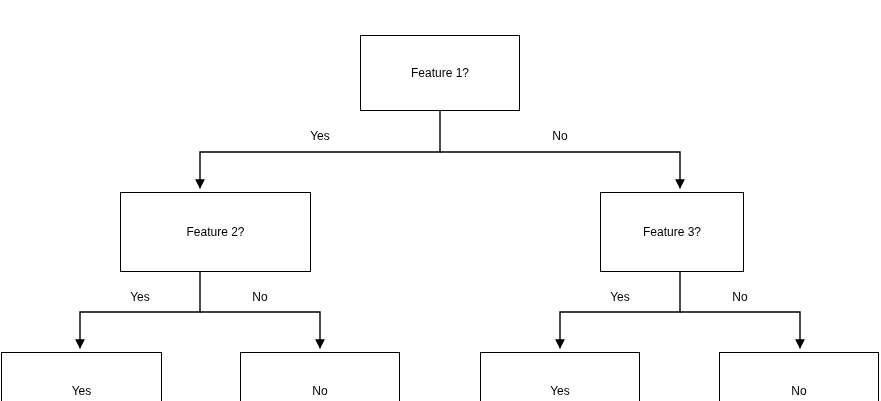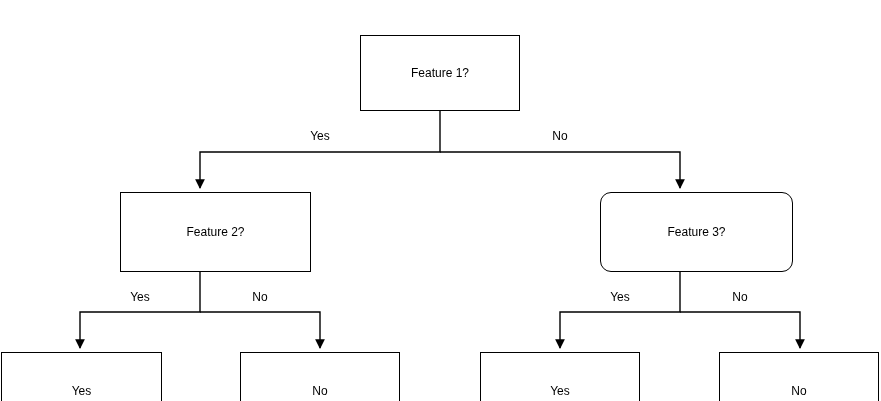--- a/index.html
+++ b/index.html
@@ -45,21 +45,21 @@
     transform: translate(-50%, -50%);
     font-size: 12px;
     color: var(--text, #000000);
     white-space: nowrap;
     background: var(--background, #ffffff);
     padding: 0 2px;
   }
   
   .node-root    { left: 360px; top: 3px;   width: 160px; height: 76px; }
   .node-left    { left: 120px; top: 160px; width: 191px; height: 80px; justify-content: center; }
-  .node-right   { left: 600px; top: 160px; width: 193px; height: 80px; border-radius: 11px; }
+  .node-right   { left: 600px; top: 160px; width: 144px; height: 80px; }
   .leaf-ll      { left: 1px;   top: 320px; width: 161px; height: 79px; }
   .leaf-lr      { left: 240px; top: 320px; width: 160px; height: 79px; }
   .leaf-rl      { left: 480px; top: 320px; width: 160px; height: 79px; }
   .leaf-rr      { left: 719px; top: 320px; width: 160px; height: 79px; }
   
   .lbl-root-yes  { left: 320px; top: 104px; }
   .lbl-root-no   { left: 560px; top: 104px; }
   .lbl-left-yes  { left: 140px; top: 265px; }
   .lbl-left-no   { left: 260px; top: 265px; }
   .lbl-right-yes { left: 620px; top: 265px; }

